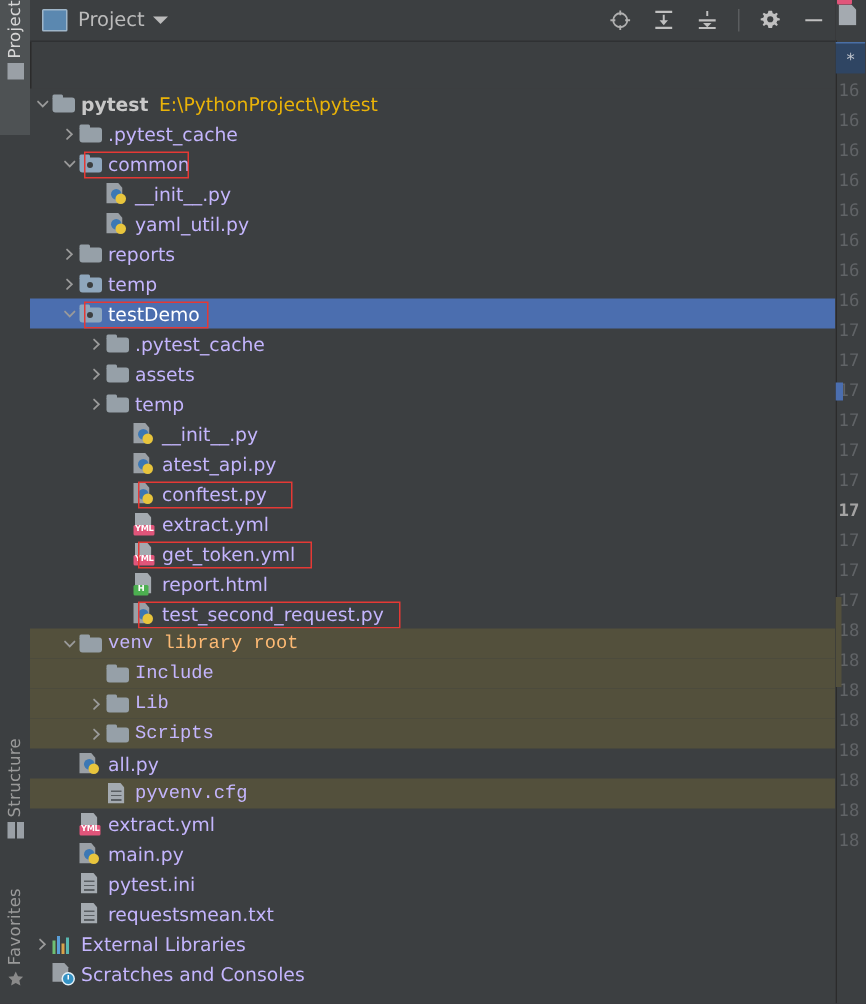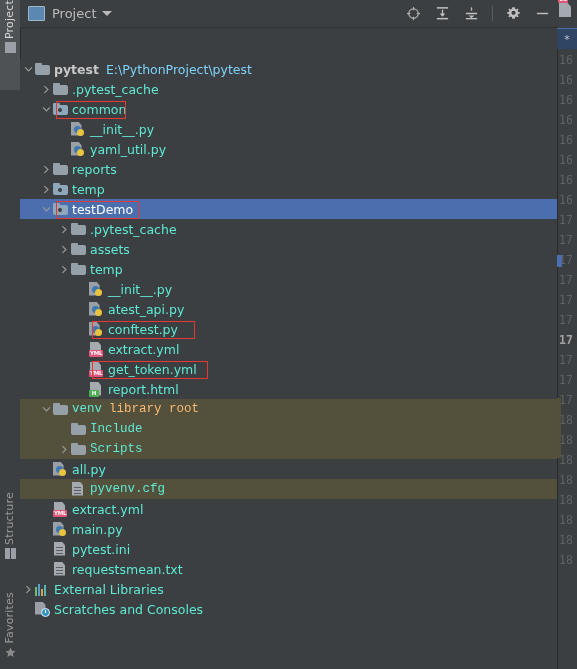--- a/index.html
+++ b/index.html
@@ -113,23 +113,23 @@
     display: flex; align-items: center; justify-content: center;
     color: #9a9a9a; font-size: 9px;
   }
   .arrow svg { display: block; }
   .icon {
     width: 16px; height: 16px; flex: 0 0 16px;
     margin-right: 4px;
     display: flex; align-items: center; justify-content: center;
     position: relative;
   }
-  .label { color: #5eead4; }
+  .label { color: #c4b5fd; }
   .label.bold { font-weight: bold; color: #c8c8c8; }
-  .sublabel { color: #7dd3fc; margin-left: 7px; }
+  .sublabel { color: #eab308; margin-left: 7px; }
   .sublabel.venv { color: #fdba74; }
   .row.selected .label { color: #ffffff; }
 
   
   .redbox {
     position: absolute;
     border: 1.3px solid #e53935;
     pointer-events: none;
     box-sizing: border-box;
   }
@@ -594,20 +594,32 @@
         <span style="flex: 0 0 56px;"></span>
         <span class="arrow"></span>
         <span class="icon">
           <span class="docicon">
             <span class="page"></span>
             <span class="badge h">H</span>
           </span>
         </span>
         <span class="label">report.html</span>
       </div>
+      <div class="row">
+        <span style="flex: 0 0 56px;"></span>
+        <span class="arrow"></span>
+        <span class="icon">
+          <span class="pyicon">
+            <span class="page"></span>
+            <span class="pyb"></span>
+            <span class="pyy"></span>
+          </span>
+        </span>
+        <span class="label">test_second_request.py</span>
+      </div>
       <div class="redbox" style="left: 72px; top: 342px; height: 18px; width: 175.2px;"></div>
       <div class="row venvbg">
         <span style="flex: 0 0 20px;"></span>
         <span class="arrow">
           <svg width="9" height="9" viewBox="0 0 10 10">
             <path d="M1.5 3 L5 6.6 L8.5 3" fill="none" stroke="#9a9a9a" stroke-width="1.3" stroke-linecap="round"></path>
           </svg>
         </span>
         <span class="icon">
           <span class="folder">
@@ -621,20 +633,35 @@
       <div class="row venvbg">
         <span style="flex: 0 0 38px;"></span>
         <span class="arrow"></span>
         <span class="icon">
           <span class="folder">
             <span class="ftab"></span>
             <span class="fbody"></span>
           </span>
         </span>
         <span class="label">Include</span>
+      </div>
+      <div class="row venvbg">
+        <span style="flex: 0 0 38px;"></span>
+        <span class="arrow">
+          <svg width="9" height="9" viewBox="0 0 10 10">
+            <path d="M3 1.5 L6.6 5 L3 8.5" fill="none" stroke="#9a9a9a" stroke-width="1.3" stroke-linecap="round"></path>
+          </svg>
+        </span>
+        <span class="icon">
+          <span class="folder">
+            <span class="ftab"></span>
+            <span class="fbody"></span>
+          </span>
+        </span>
+        <span class="label">Lib</span>
       </div>
       <div class="row venvbg">
         <span style="flex: 0 0 38px;"></span>
         <span class="arrow">
           <svg width="9" height="9" viewBox="0 0 10 10">
             <path d="M3 1.5 L6.6 5 L3 8.5" fill="none" stroke="#9a9a9a" stroke-width="1.3" stroke-linecap="round"></path>
           </svg>
         </span>
         <span class="icon">
           <span class="folder">

